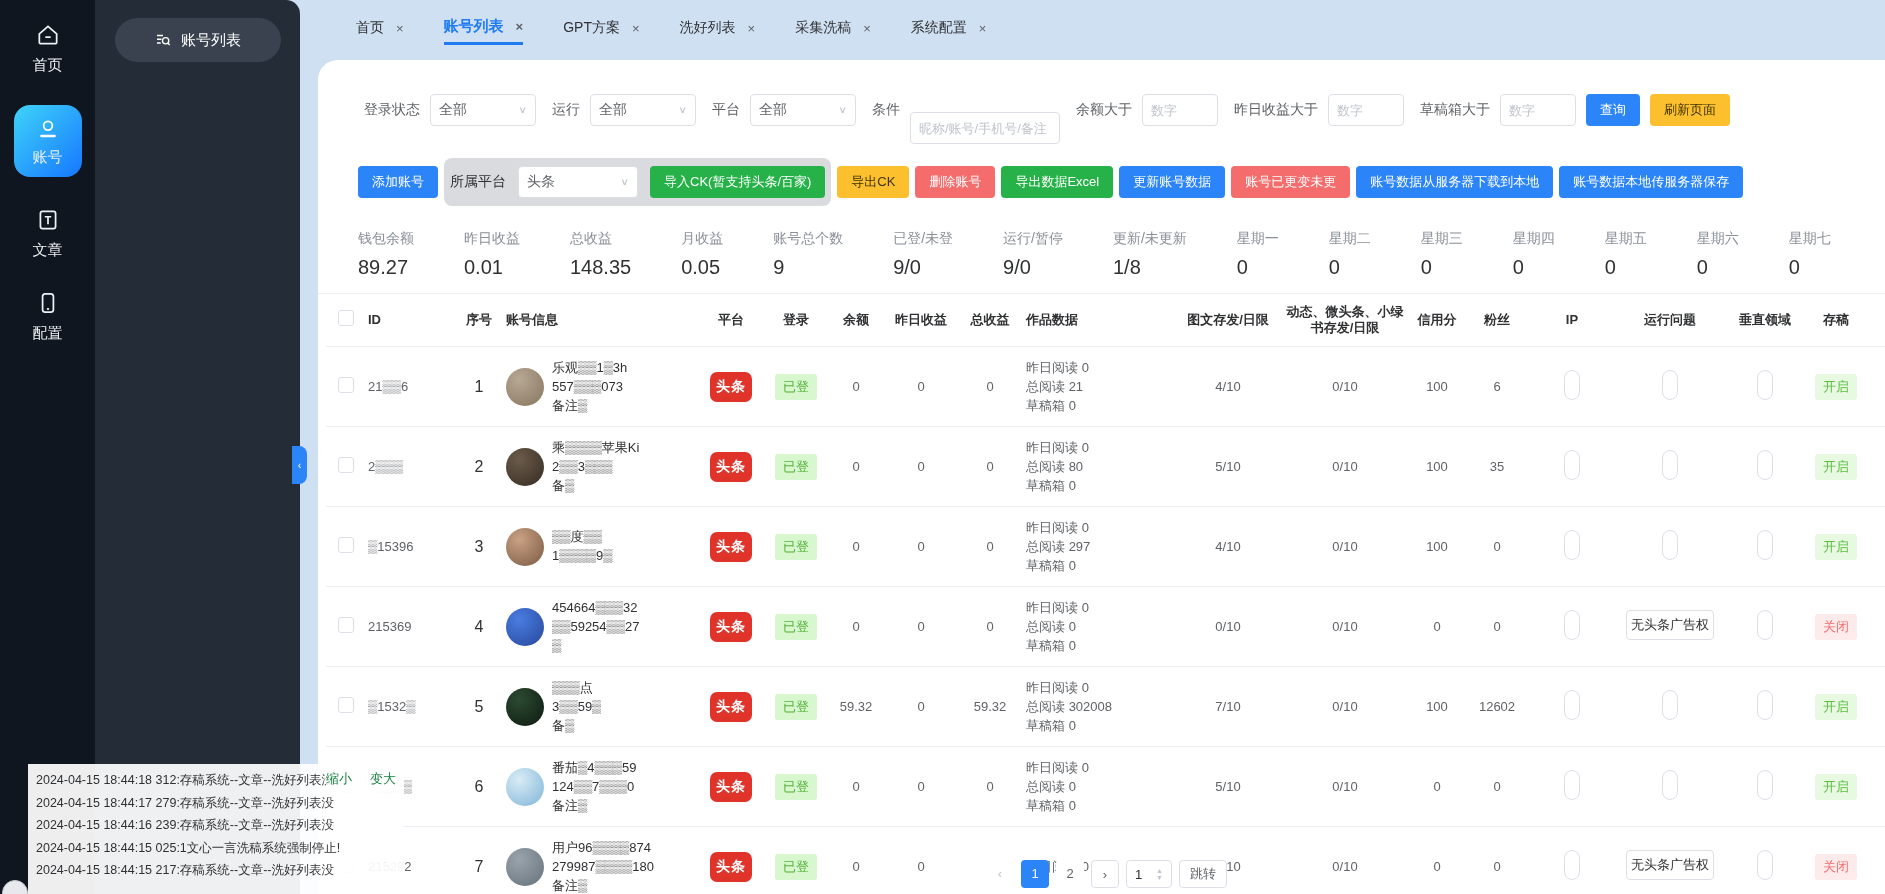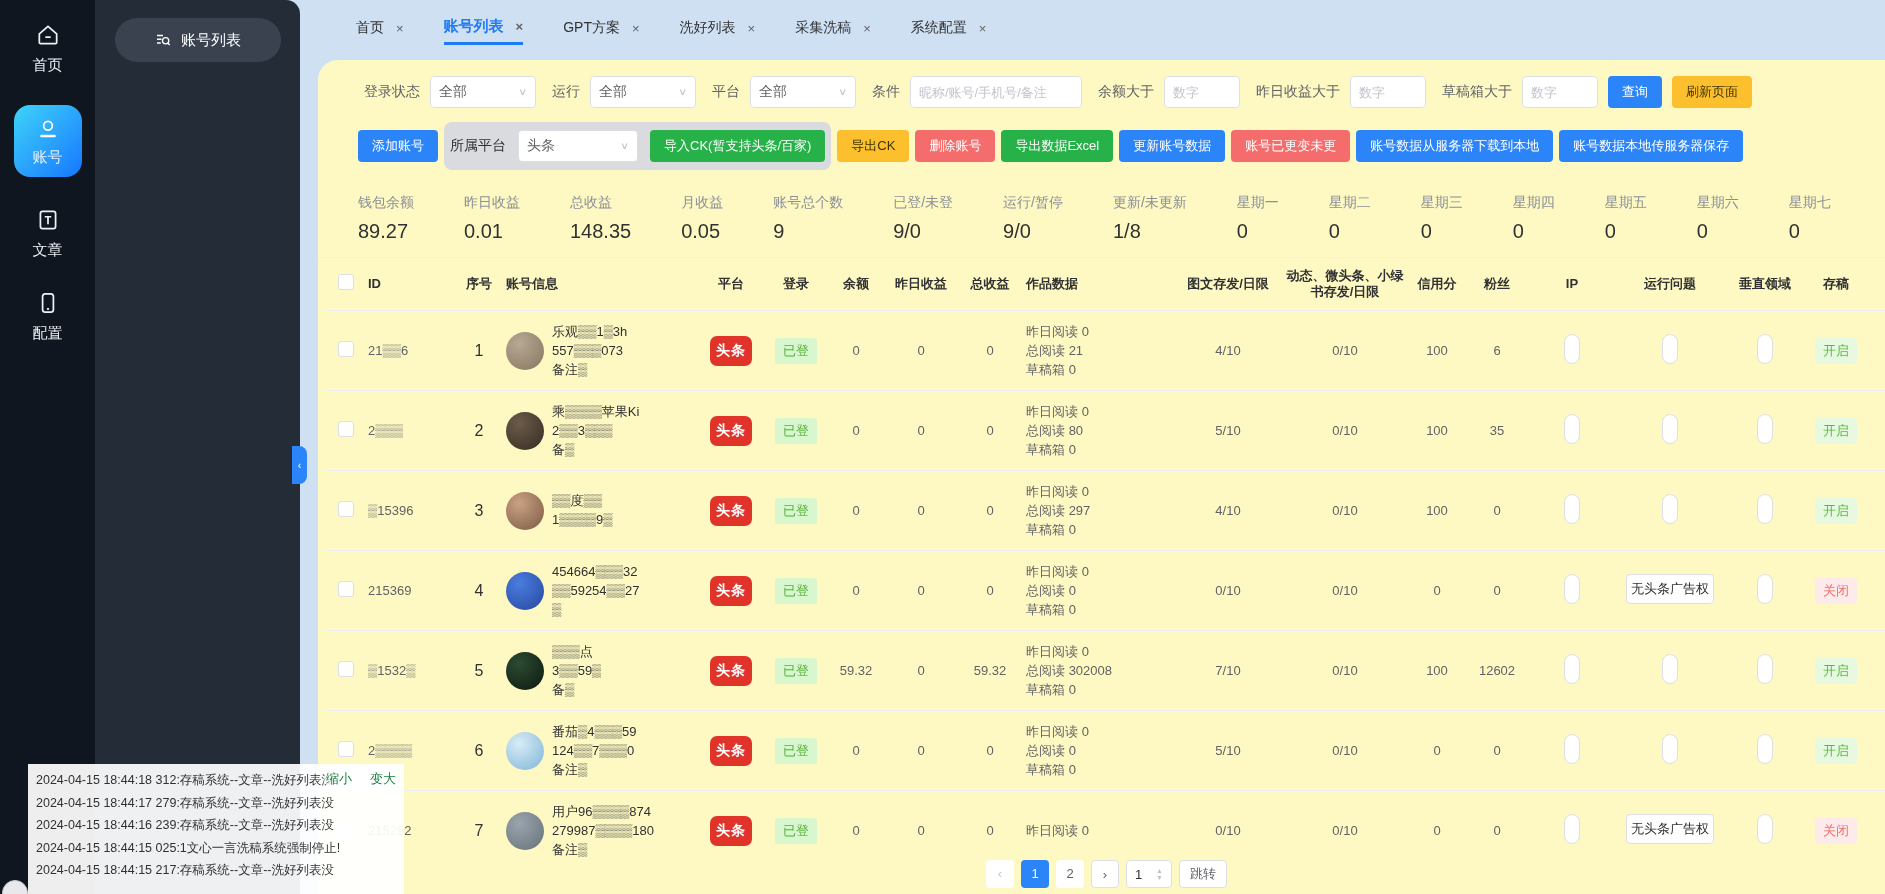--- a/index.html
+++ b/index.html
@@ -21,30 +21,30 @@
   
   .collapse-handle { position:absolute; left:292px; top:446px; width:15px; height:38px; background:#2b85f8; border-radius:0 8px 8px 0; color:#fff; font-size:11px; display:flex; align-items:center; justify-content:center; z-index:8; cursor:pointer; }
 
   
   .content { position:absolute; left:300px; top:0; right:0; bottom:0; }
   .tabbar { height:56px; display:flex; align-items:center; padding-left:56px; gap:40px; }
   .tab { display:flex; align-items:center; gap:12px; font-size:14px; color:#303133; padding:6px 0; cursor:pointer; }
   .tab .x { color:#606266; font-size:13px; }
   .tab.active { color:#1f7bf4; font-weight:bold; font-size:15px; border-bottom:3px solid #1f7bf4; }
 
-  .card { position:absolute; left:18px; top:60px; right:0; bottom:0; background:#fef9c3; border-top-left-radius:20px; overflow:hidden; }
+  .card { position:absolute; left:18px; top:60px; right:0; bottom:0; background:#ffffff; border-top-left-radius:20px; overflow:hidden; }
 
   
   .filter-row { display:flex; align-items:center; gap:10px; padding:16px 10px 0 40px; font-size:14px; color:#606266; flex-wrap:nowrap; }
   .f-label { white-space:nowrap; margin-left:6px; }
   .select { width:106px; height:32px; border:1px solid #dcdfe6; border-radius:4px; display:flex; align-items:center; justify-content:space-between; padding:0 8px; color:#606266; cursor:pointer; background:#fff; }
   .select .chev { color:#c0c4cc; font-size:12px; transform:scaleY(.8); }
   input.txt { height:32px; border:1px solid #dcdfe6; border-radius:4px; padding:0 8px; font-size:13px; color:#606266; font-family:inherit; }
   input.txt::placeholder { color:#c0c4cc; }
-  .w-cond { width:172px; } .w-num { width:76px; }
+  .w-cond { width:150px;margin-top:36px; } .w-num { width:76px; }
 
   .btn { height:32px; border:none; border-radius:4px; padding:0 14px; font-size:13px; font-family:inherit; cursor:pointer; white-space:nowrap;text-align:center; }
   .btn.blue { background:#2b85f8; color:#fff; }
   .btn.amber { background:#fcc02e; color:#3d3100; }
   .btn.green { background:#27b149; color:#fff; }
   .btn.red { background:#f56c6c; color:#fff; }
 
   .action-row1 { display:flex; align-items:center; gap:6px; padding:14px 10px 0 40px; }
   .plat-group { display:flex; align-items:center; gap:12px; background:#d9dbde; border-radius:8px; padding:8px 6px; font-size:14px; color:#303133; }
   .plat-group .select { width:120px; background:#fff; }

